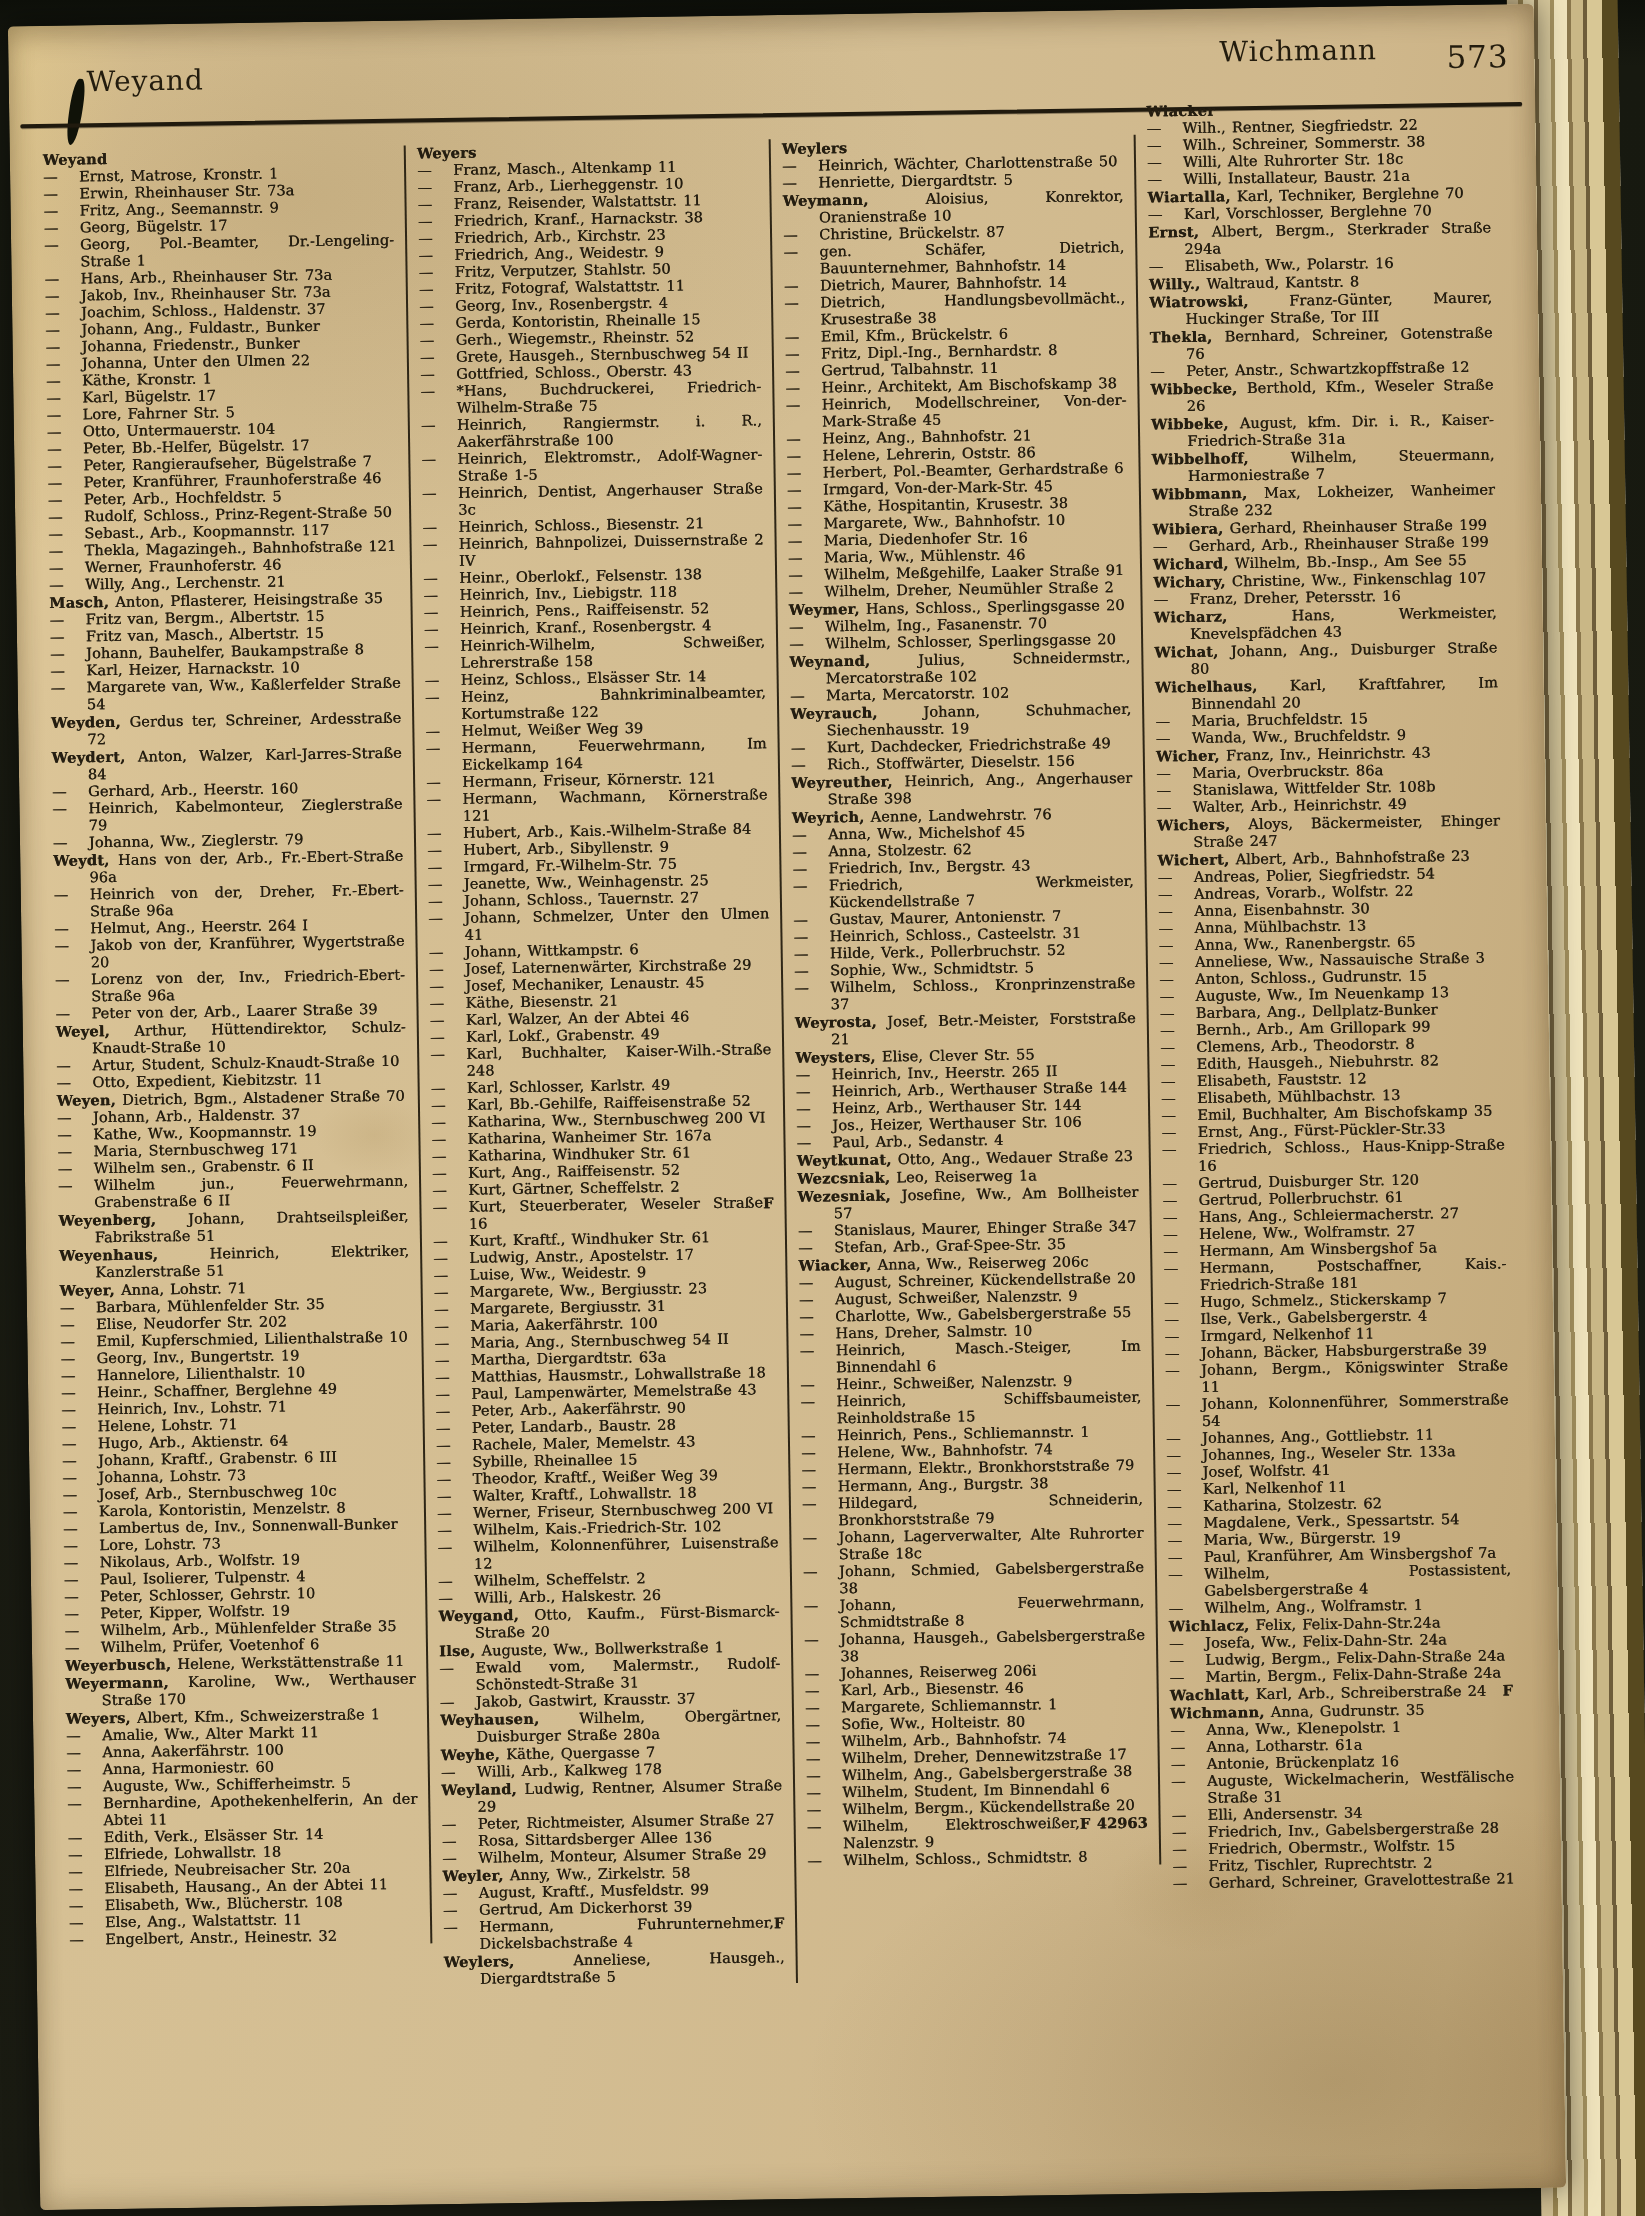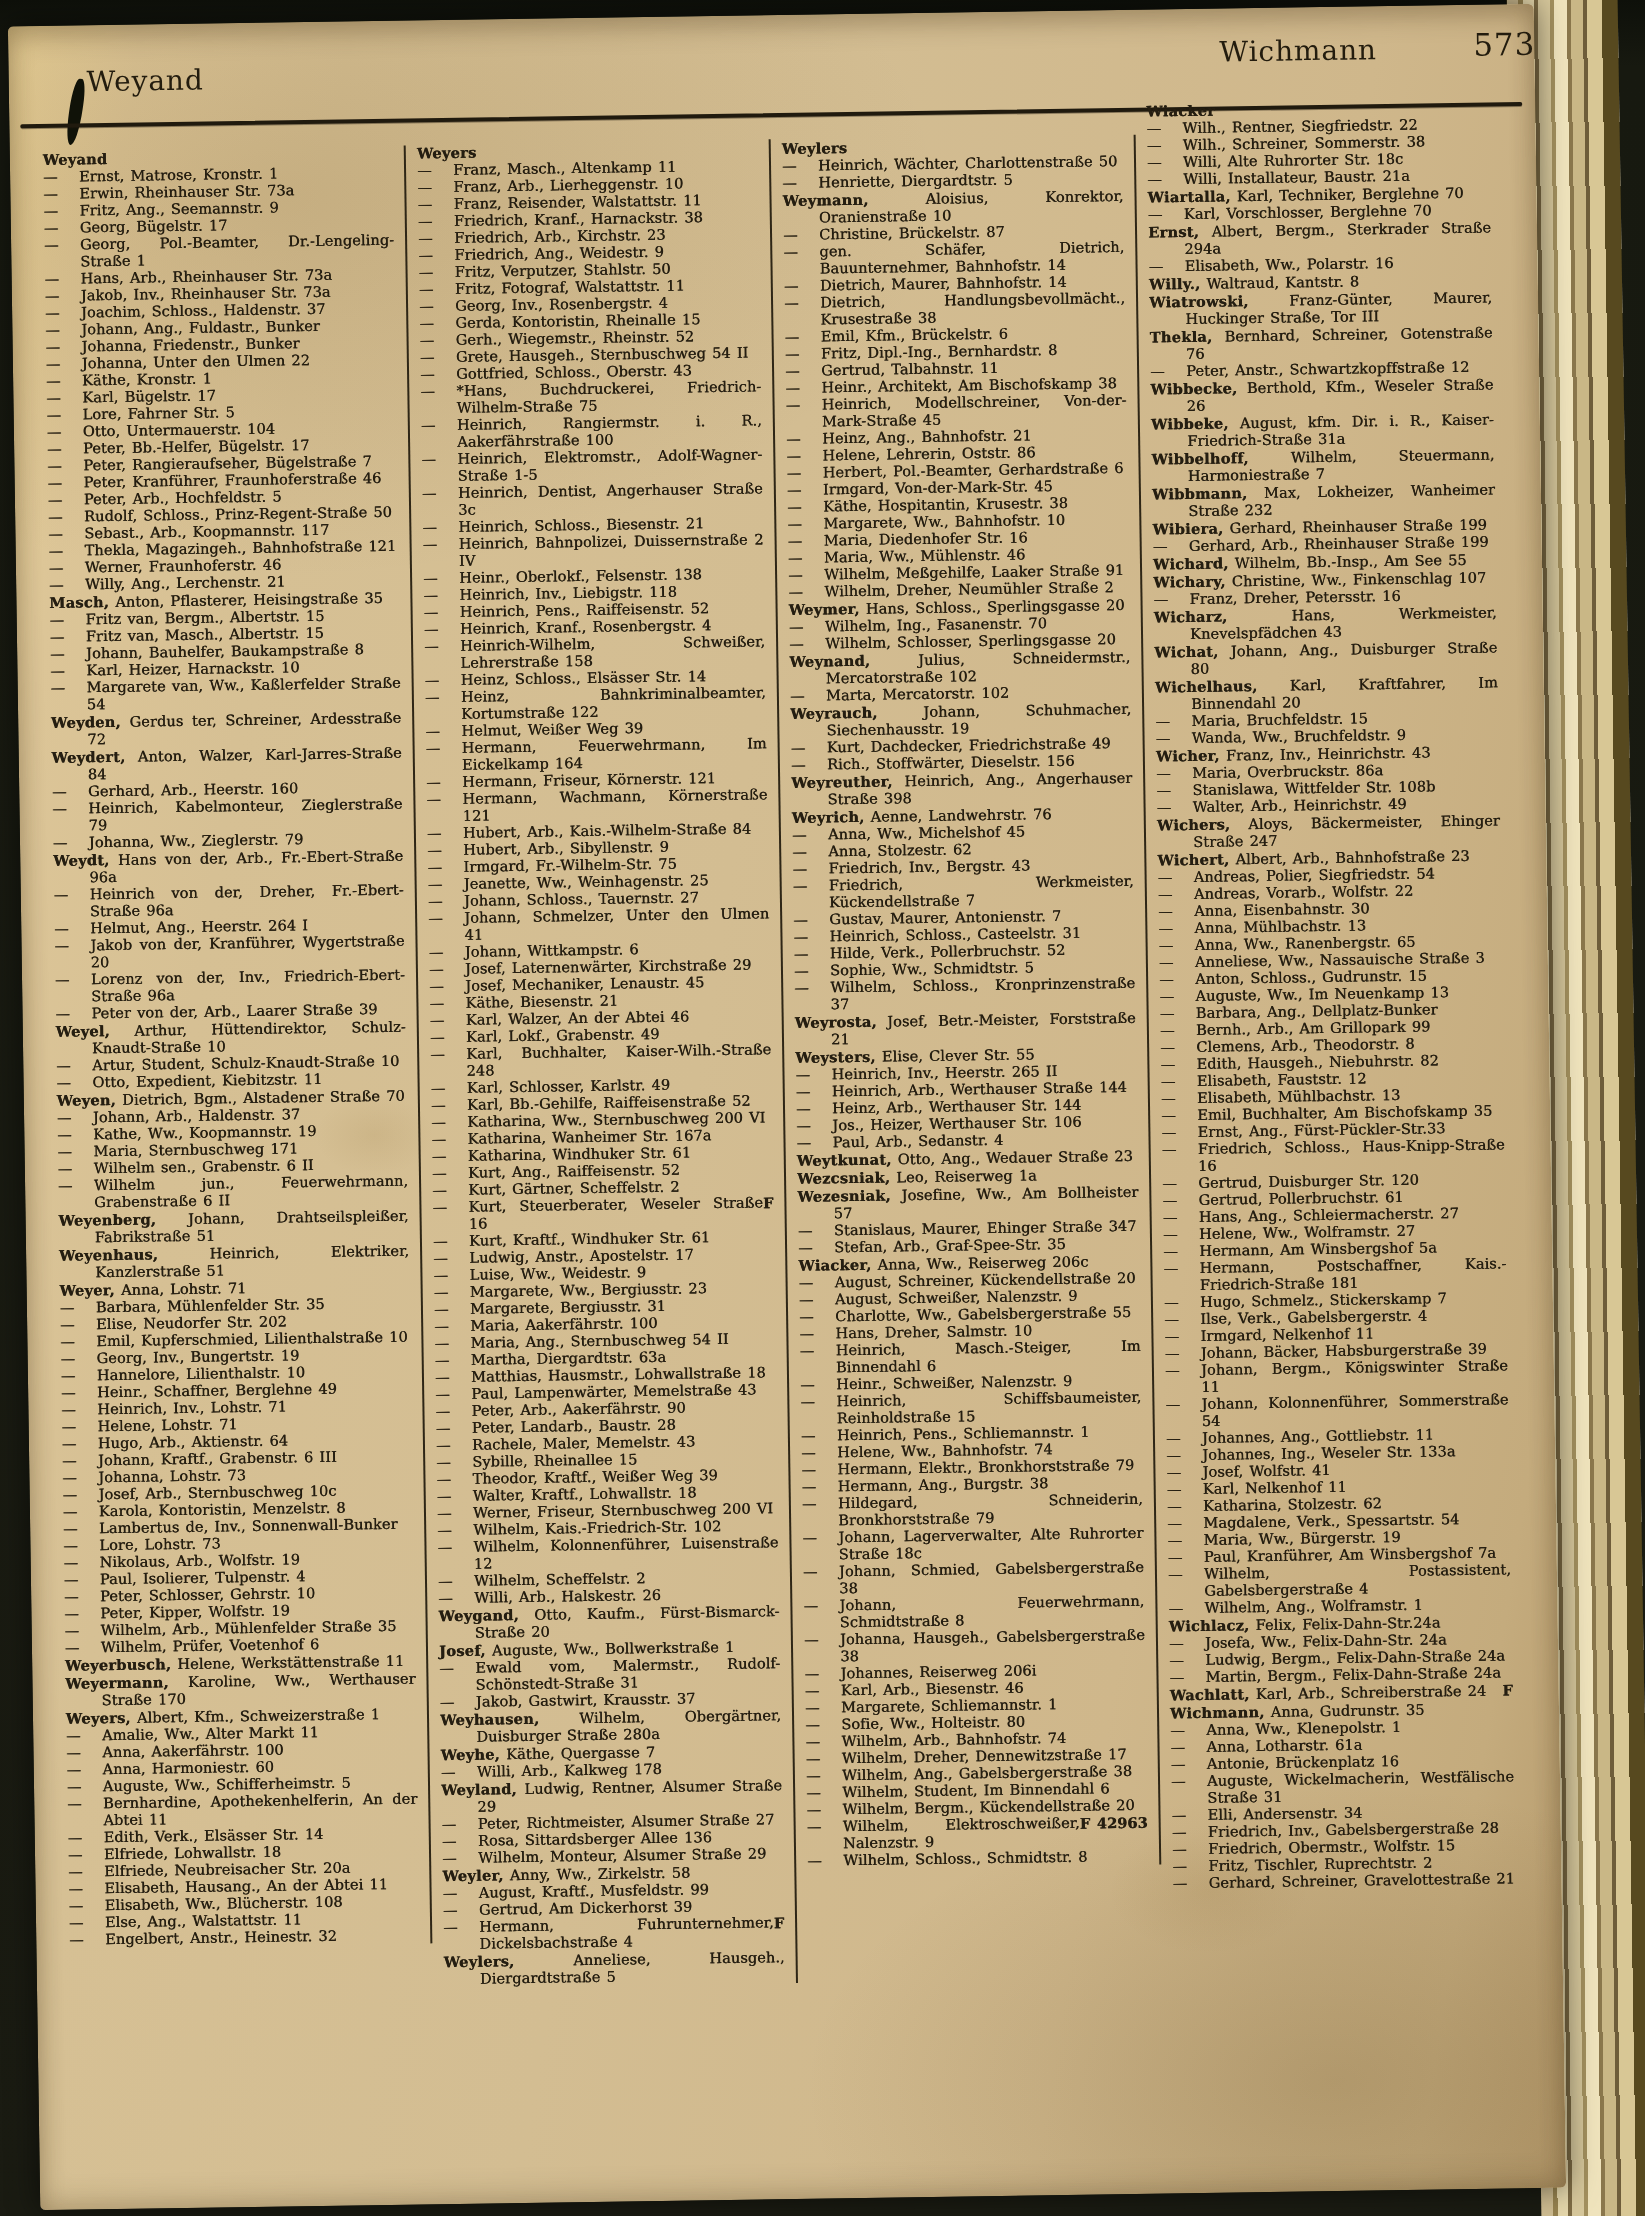--- a/index.html
+++ b/index.html
@@ -14,21 +14,21 @@
     background:
       radial-gradient(1091px 636px at 18% 8%, rgba(120,90,40,0.18), rgba(0,0,0,0) 60%),
       radial-gradient(818px 455px at 85% 95%, rgba(90,65,25,0.20), rgba(0,0,0,0) 65%),
       linear-gradient(100deg,#e7cf96 0%,#dcc597 7%,#d6c094 18%,#d3bd92 45%,#cfb78b 72%,#c4ab7d 92%,#b59a6c 100%);
     box-shadow:0 0 31px rgba(0,0,0,0.55), inset 0 12.7px 23.6px rgba(60,40,10,0.25), inset 0 -9px 27px rgba(70,50,20,0.22);
     border-radius:5.5px;}
   .notch{position:absolute;left:60px;top:53px;width:12.7px;height:67px;background:#101208;border-radius:50% 40% 60% 50%;transform:rotate(9deg);}
   .running-head{position:absolute;top:0;left:0;right:0;height:109px;color:#231c0e;}
   .rh-left{position:absolute;left:78px;top:40px;font-size:28px;letter-spacing:0.9px;}
   .rh-right{position:absolute;left:1211px;top:27px;font-size:28px;letter-spacing:0.9px;}
-  .rh-page{position:absolute;left:1438px;top:22px;font-size:31px;letter-spacing:0.9px;margin-left:27px;}
+  .rh-page{position:absolute;left:1438px;top:34px;font-size:31px;letter-spacing:0.9px;}
   .rule{position:absolute;left:11px;right:12.7px;top:98px;height:3.6px;background:#201a0e;border-radius:1.8px;box-shadow:0 0.9px 0 rgba(32,26,14,.4);}
   .cols{position:absolute;left:31px;right:35px;top:89px;bottom:9px;display:flex;align-items:flex-start;}
   .col{box-sizing:border-box;width:25%;padding:0 11px 0 11px;color:#251e11;font-size:14.5px;line-height:17px;text-align:justify;letter-spacing:0.1px;word-spacing:1.4px;}
   .col:nth-child(1){margin-top:36px;padding-left:1.8px;border-right:2.3px solid #2e2616;}
   .col:nth-child(2){margin-top:35px;border-right:2.3px solid #2e2616;}
   .col:nth-child(3){margin-top:36px;border-right:2.3px solid #2e2616;}
   .col:nth-child(4){margin-top:3.6px;}
   .entry{padding-left:36px;text-indent:-36px;text-shadow:0.4px 0 0 currentColor;}
   .entry b{font-weight:bold;letter-spacing:0.3px;}
   .dash{display:inline-block;width:36px;text-indent:0;text-align:left;}
@@ -212,21 +212,21 @@
           <div class="entry"><span class="dash">—</span>Rachele, Maler, Memelstr. 43</div>
           <div class="entry"><span class="dash">—</span>Sybille, Rheinallee 15</div>
           <div class="entry"><span class="dash">—</span>Theodor, Kraftf., Weißer Weg 39</div>
           <div class="entry"><span class="dash">—</span>Walter, Kraftf., Lohwallstr. 18</div>
           <div class="entry"><span class="dash">—</span>Werner, Friseur, Sternbuschweg 200 VI</div>
           <div class="entry"><span class="dash">—</span>Wilhelm, Kais.-Friedrich-Str. 102</div>
           <div class="entry"><span class="dash">—</span>Wilhelm, Kolonnenführer, Luisenstraße 12</div>
           <div class="entry"><span class="dash">—</span>Wilhelm, Scheffelstr. 2</div>
           <div class="entry"><span class="dash">—</span>Willi, Arb., Halskestr. 26</div>
           <div class="entry head"><b>Weygand,</b> Otto, Kaufm., Fürst-Bismarck-Straße 20</div>
-          <div class="entry head"><b>Josef,</b> Auguste, Ww., Bollwerkstraße 1</div>
+          <div class="entry head"><b>Ilse,</b> Auguste, Ww., Bollwerkstraße 1</div>
           <div class="entry"><span class="dash">—</span>Ewald vom, Malermstr., Rudolf-Schönstedt-Straße 31</div>
           <div class="entry"><span class="dash">—</span>Jakob, Gastwirt, Krausstr. 37</div>
           <div class="entry head"><b>Weyhausen,</b> Wilhelm, Obergärtner, Duisburger Straße 280a</div>
           <div class="entry head"><b>Weyhe,</b> Käthe, Quergasse 7</div>
           <div class="entry"><span class="dash">—</span>Willi, Arb., Kalkweg 178</div>
           <div class="entry head"><b>Weyland,</b> Ludwig, Rentner, Alsumer Straße 29</div>
           <div class="entry"><span class="dash">—</span>Peter, Richtmeister, Alsumer Straße 27</div>
           <div class="entry"><span class="dash">—</span>Rosa, Sittardsberger Allee 136</div>
           <div class="entry"><span class="dash">—</span>Wilhelm, Monteur, Alsumer Straße 29</div>
           <div class="entry head"><b>Weyler,</b> Anny, Ww., Zirkelstr. 58</div>

